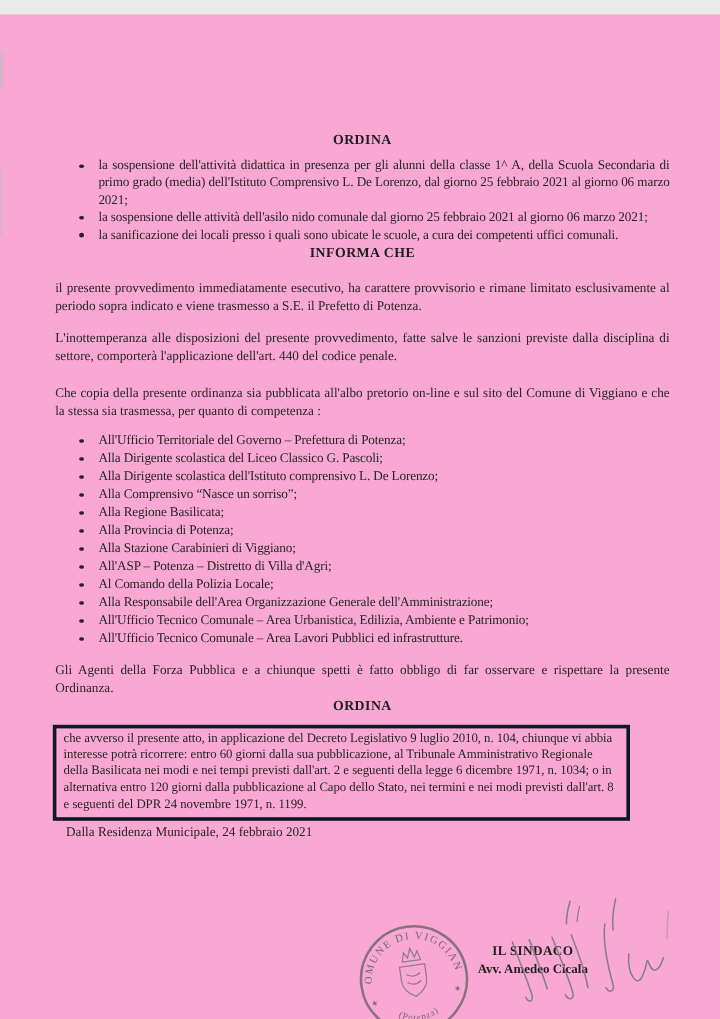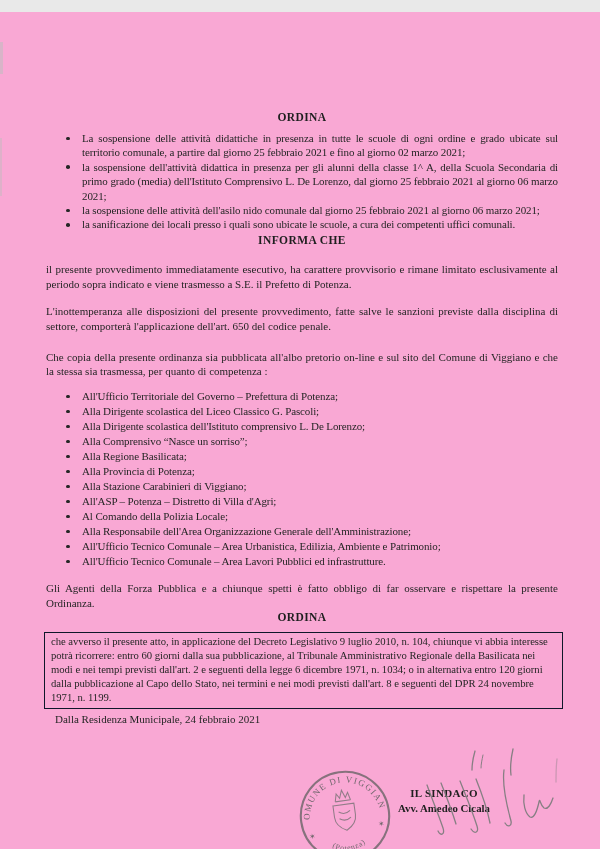--- a/index.html
+++ b/index.html
@@ -30,22 +30,22 @@
   .ordina-list  { margin-top:8px; }
   .dispone-list { margin-top:10px; }
   .dispone-list li { line-height:15px; text-align:left; }
 
   .para { margin:0; font-size:11px; line-height:14.7px; text-align:justify; }
   .p-informa { margin-top:16px; }
   .p-sanzioni { margin-top:13px; }
   .p-intro { margin-top:16px; }
   .p-obbligo { margin-top:12px; }
 
-  .avverte-box { margin-top:9px; margin-left:-2px; width:519px; box-sizing:border-box;
-                 border:1px solid #0f172a; padding:2px 10px 3px 6px; }
+  .avverte-box { margin-top:9px; margin-left:-2px; width:481px; box-sizing:border-box;
+                 border:3px solid #0f172a; padding:2px 10px 3px 6px; }
   .avverte-box p { margin:0; font-size:10.7px; line-height:13.9px; text-align:left;
                    letter-spacing:-0.05px; }
 
   .place-date { margin:4px 0 0 0; padding-left:9px; font-size:11px; line-height:13px; }
 
   .sig-block { position:absolute; left:376px; top:775px; width:136px;
                text-align:center; font-weight:bold; color:#1f1f1f; }
   .sig-title { font-size:11px; letter-spacing:.3px; }
   .sig-name  { font-size:10.8px; margin-top:3px; }
 
@@ -61,31 +61,30 @@
 
 <div class="page">
   <div class="scan-mark mark1"></div>
   <div class="scan-mark mark2"></div>
 
   <div class="content">
 
     <h2 class="hd hd-ordina">ORDINA</h2>
 
     <ul class="blist ordina-list">
-      <li>La sospensione delle attività didattiche in presenza in tutte le scuole di ogni ordine e grado ubicate sul territorio comunale, a partire dal giorno 25 febbraio 2021 e fino al giorno 02 marzo 2021;</li>
       <li>la sospensione dell'attività didattica in presenza per gli alunni della classe 1^ A, della Scuola Secondaria di primo grado (media) dell'Istituto Comprensivo L. De Lorenzo, dal giorno 25 febbraio 2021 al giorno 06 marzo 2021;</li>
       <li>la sospensione delle attività dell'asilo nido comunale dal giorno 25 febbraio 2021 al giorno 06 marzo 2021;</li>
       <li>la sanificazione dei locali presso i quali sono ubicate le scuole, a cura dei competenti uffici comunali.</li>
     </ul>
 
     <h2 class="hd hd-informa">INFORMA CHE</h2>
 
     <p class="para p-informa">il presente provvedimento immediatamente esecutivo, ha carattere provvisorio e rimane limitato esclusivamente al periodo sopra indicato e viene trasmesso a S.E. il Prefetto di Potenza.</p>
 
-    <p class="para p-sanzioni">L'inottemperanza alle disposizioni del presente provvedimento, fatte salve le sanzioni previste dalla disciplina di settore, comporterà l'applicazione dell'art. 650 del codice penale.</p>
+    <p class="para p-sanzioni">L'inottemperanza alle disposizioni del presente provvedimento, fatte salve le sanzioni previste dalla disciplina di settore, comporterà l'applicazione dell'art. 440 del codice penale.</p>
 
 
     <p class="para p-intro">Che copia della presente ordinanza sia pubblicata all'albo pretorio on-line e sul sito del Comune di Viggiano e che la stessa sia trasmessa, per quanto di competenza :</p>
 
     <ul class="blist dispone-list">
       <li>All'Ufficio Territoriale del Governo – Prefettura di Potenza;</li>
       <li>Alla Dirigente scolastica del Liceo Classico G. Pascoli;</li>
       <li>Alla Dirigente scolastica dell'Istituto comprensivo L. De Lorenzo;</li>
       <li>Alla Comprensivo “Nasce un sorriso”;</li>
       <li>Alla Regione Basilicata;</li>

